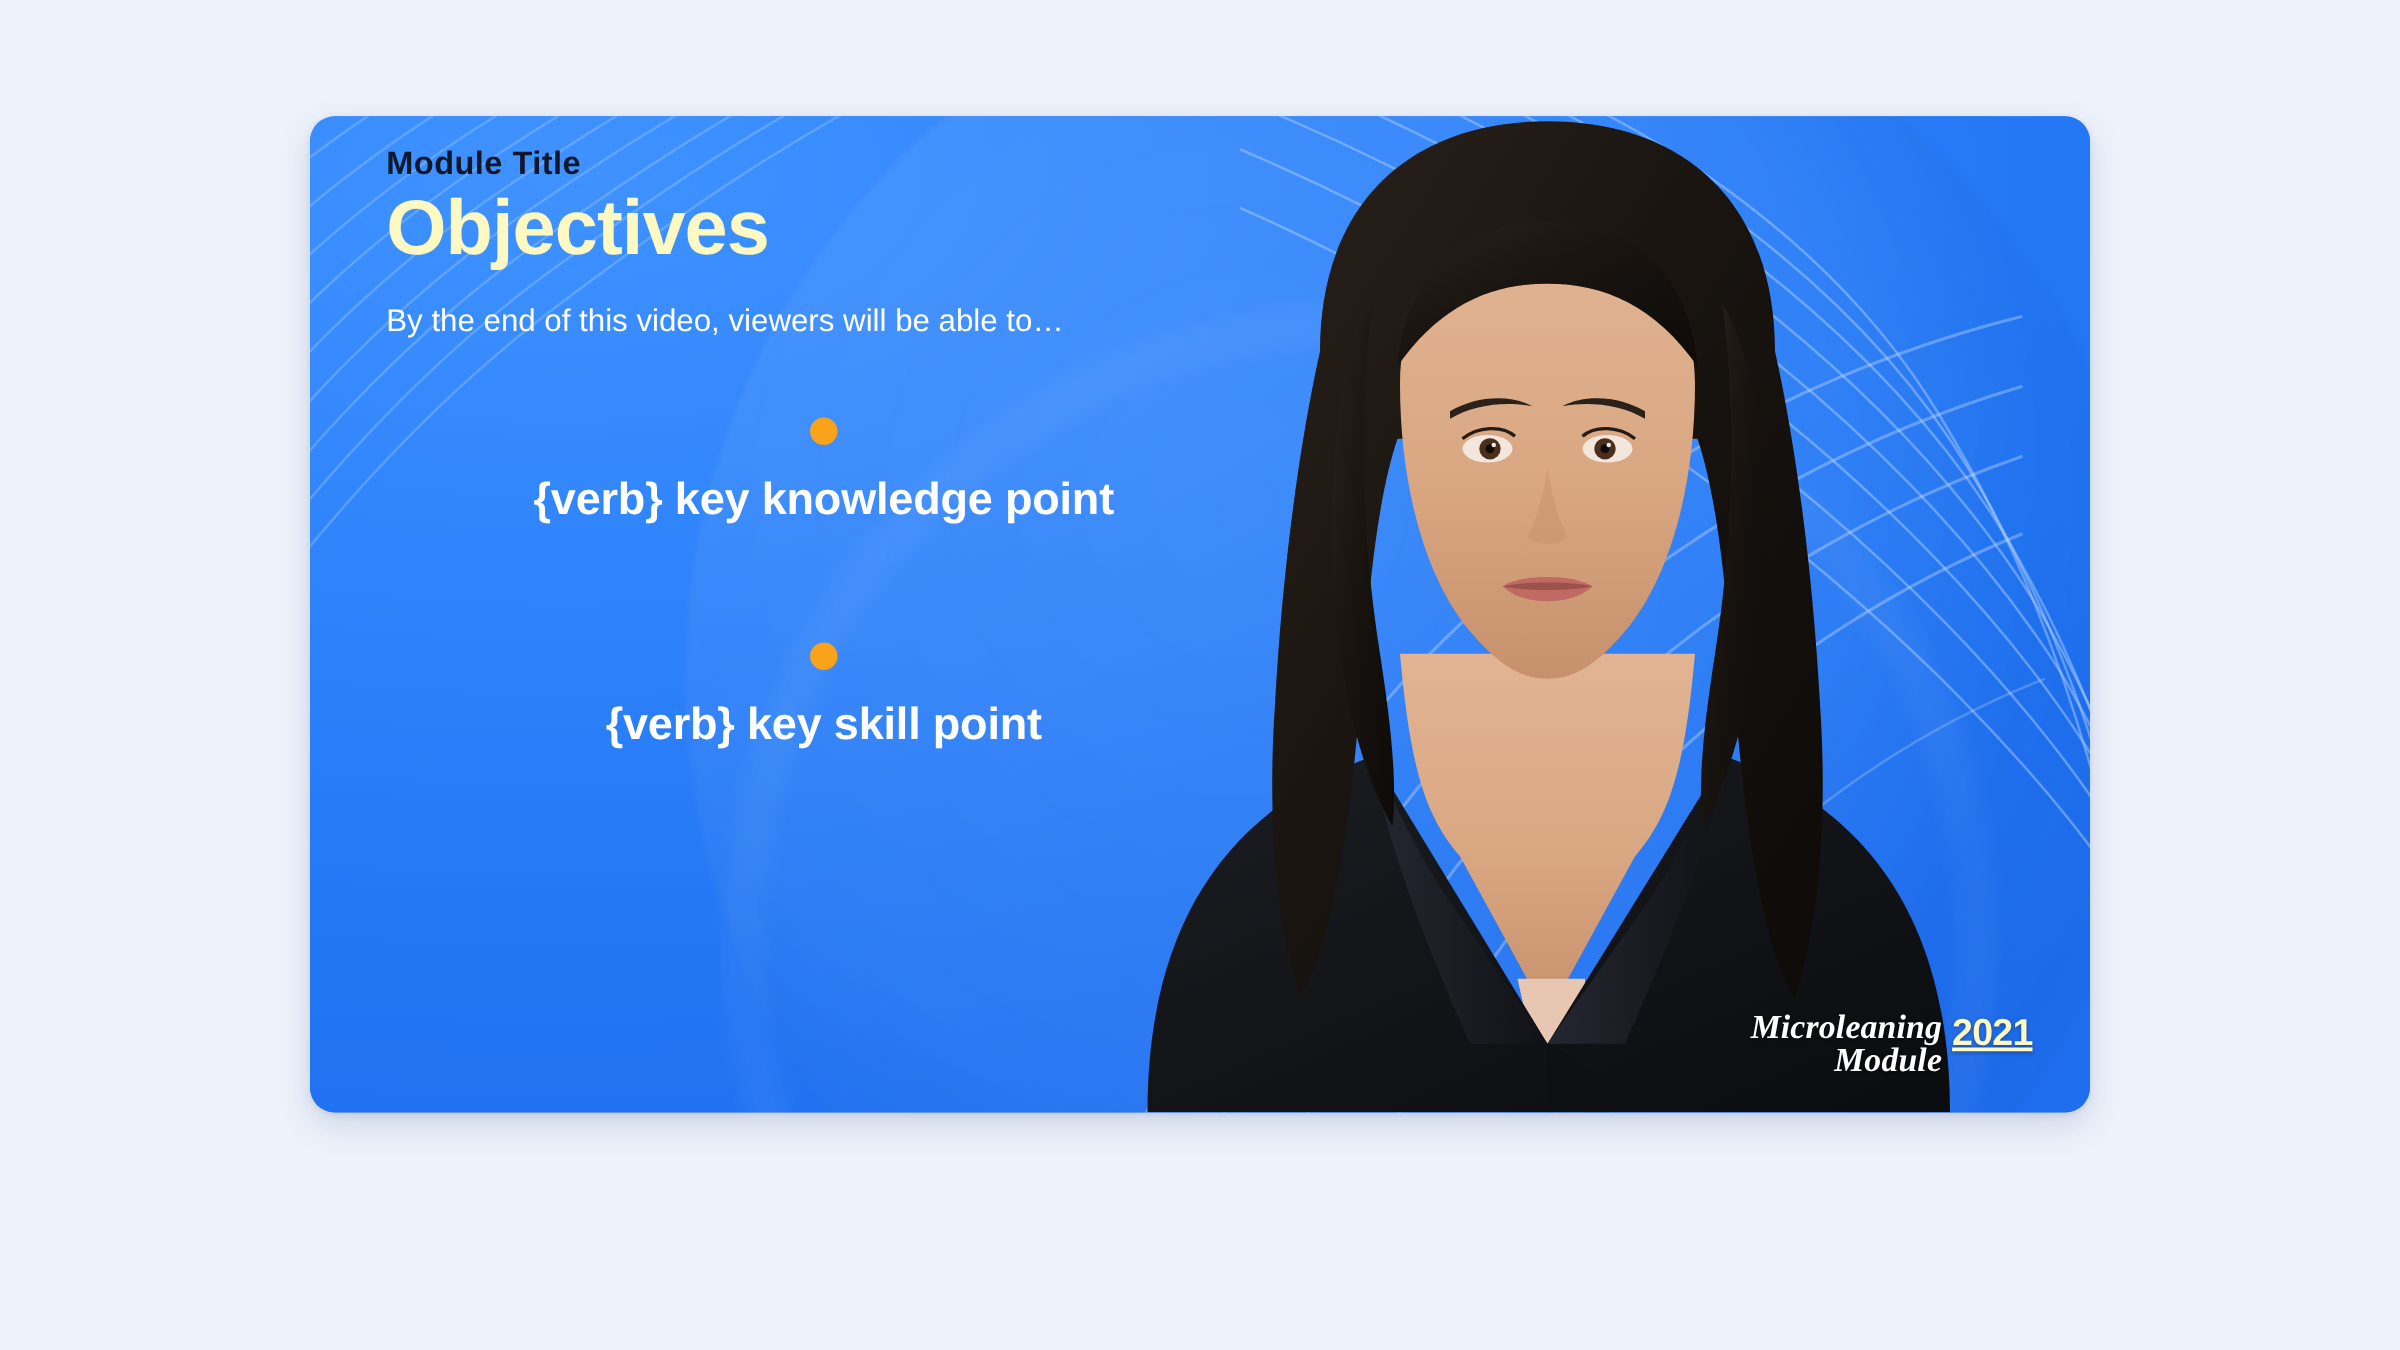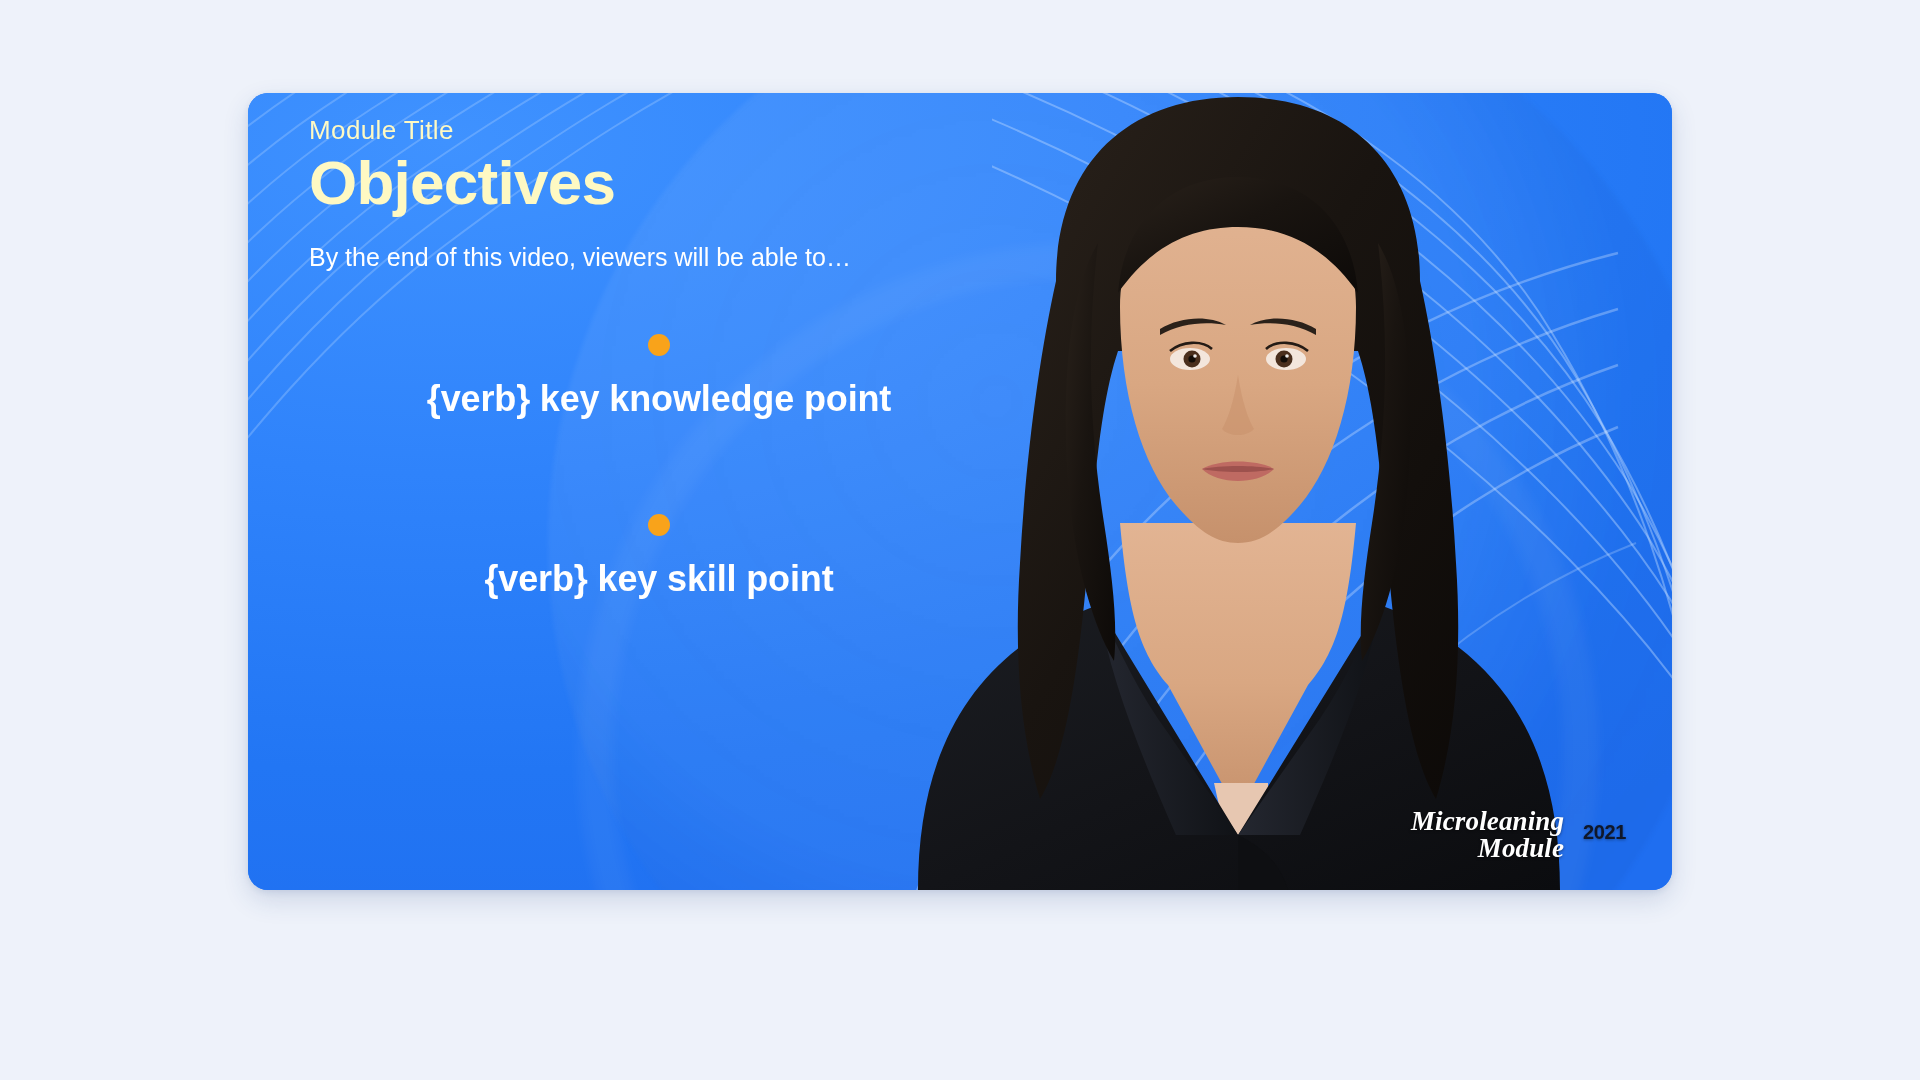--- a/index.html
+++ b/index.html
@@ -57,23 +57,23 @@
   .lines-mid { position:absolute; left:330px; top:120px; width:1060px; height:900px; opacity:.85; }
 
   
   #text-col {
     position:absolute;
     left:61px; top:22px;
     width:700px;
     z-index:6;
   }
   #eyebrow {
-    color:#fef9c3;
+    color:#0f172a;
     font-size:26px;
-    font-weight:400;
+    font-weight:700;
     letter-spacing:.015em;
     line-height:1.2;
   }
   #headline {
     color:#fef9c3;
     font-size:62px;
     font-weight:700;
     letter-spacing:-.012em;
     line-height:1.06;
     margin-top:4px;
@@ -120,43 +120,44 @@
     overflow:hidden;
   }
 
   
   #logo-lockup {
     position:absolute;
     right:46px; bottom:28px;
     z-index:8;
     display:flex;
     align-items:flex-end;
-    gap:19px;
+    gap:8px;
   }
   #logo-words {
     text-align:right;
     font-family:"Liberation Serif", serif;
     font-style:italic;
     font-weight:700;
     color:#ffffff;
     font-size:27px;
     line-height:1.0;
     letter-spacing:.005em;
     text-shadow:0 1px 3px rgba(0,0,0,.45);
   }
   #logo-words .l2 { display:block; }
   #logo-year {
     font-family:"Liberation Sans", sans-serif;
     font-weight:700;
-    font-size:20px;
+    font-size:30px;
     line-height:1;
-    color:#0f172a;
+    color:#fef9c3;
     letter-spacing:-.02em;
     padding-bottom:20px;
     text-shadow:0 1px 3px rgba(0,0,0,.35);
+    text-decoration:underline;
   }
 </style>
 </head>
 <body>
 
 <div id="page">
 
   <div id="slide-card">
 
     <div class="bg-layer bg-base"></div>

